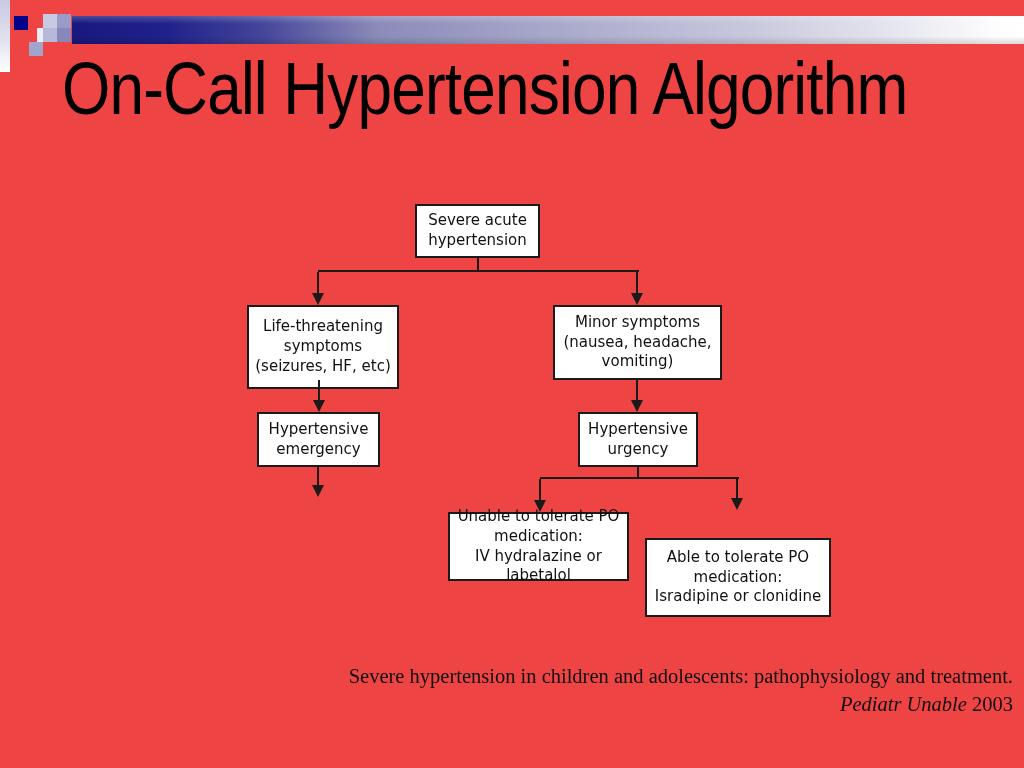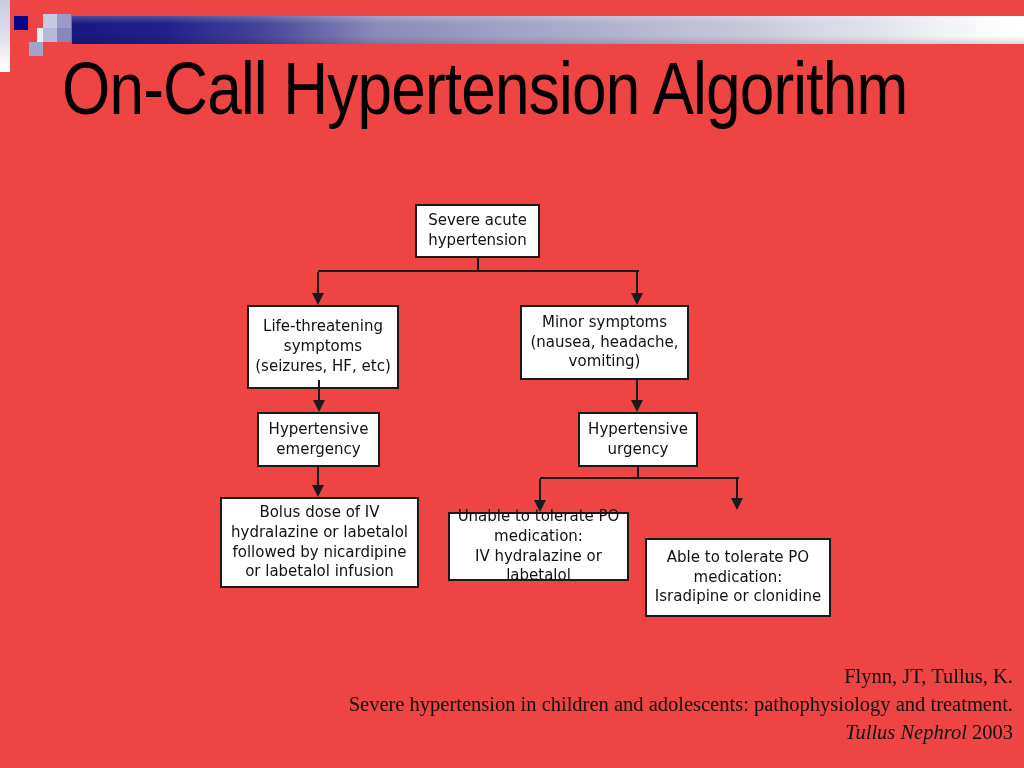--- a/index.html
+++ b/index.html
@@ -71,21 +71,21 @@
     justify-content: center;
     text-align: center;
     font-family: "DejaVu Sans", sans-serif;
     font-size: 15px;
     line-height: 1.32;
     color: #111111;
     white-space: pre-line;
   }
   .n-severe    { left: 415px; top: 204px; width: 125px; height: 54px; }
   .n-life      { left: 247px; top: 305px; width: 152px; height: 84px; }
-  .n-minor     { left: 520px; top: 305px; width: 169px; height: 75px; }
+  .n-minor     { left: 553px; top: 305px; width: 169px; height: 75px; }
   .n-emergency { left: 257px; top: 412px; width: 123px; height: 55px; }
   .n-urgency   { left: 578px; top: 412px; width: 120px; height: 55px; }
   .n-bolus     { left: 220px; top: 497px; width: 199px; height: 91px; }
   .n-unable    { left: 448px; top: 512px; width: 181px; height: 69px; }
   .n-able      { left: 645px; top: 510px; width: 186px; height: 79px; margin-top: 28px; }
 
   .line { position: absolute; background: #1a1a1a; }
   .l-severe-stem { left: 477px; top: 258px; width: 2px; height: 14px; }
   .l-top-h       { left: 318px; top: 270px; width: 321px; height: 2px; }
   .l-urg-stem    { left: 637px; top: 467px; width: 2px; height: 12px; }
@@ -150,24 +150,20 @@
   <div class="node n-life">Life-threatening
 symptoms
 (seizures, HF, etc)</div>
   <div class="node n-minor">Minor symptoms
 (nausea, headache,
 vomiting)</div>
   <div class="node n-emergency">Hypertensive
 emergency</div>
   <div class="node n-urgency">Hypertensive
 urgency</div>
-  <div class="node n-bolus">Bolus dose of IV
-hydralazine or labetalol
-followed by nicardipine
-or labetalol infusion</div>
   <div class="node n-unable">Unable to tolerate PO
 medication:
 IV hydralazine or
 labetalol</div>
   <div class="node n-able">Able to tolerate PO
 medication:
 Isradipine or clonidine</div>
 
   <div class="line l-severe-stem"></div>
   <div class="line l-top-h"></div>
@@ -197,18 +193,17 @@
   <div class="arrow a-unable">
     <div class="stem"></div>
       <div class="head"></div>
   </div>
   <div class="arrow a-able">
     <div class="stem"></div>
       <div class="head"></div>
   </div>
 
   <div class="citation">
-    <div>Flynn, JT, Tullus, K.</div>
     <div>Severe hypertension in children and adolescents: pathophysiology and treatment.</div>
-    <div><span class="italic">Tullus Nephrol</span><span> 2003</span></div>
+    <div><span class="italic">Pediatr Unable</span><span> 2003</span></div>
   </div>
 
 </div>
 
 </body></html>

